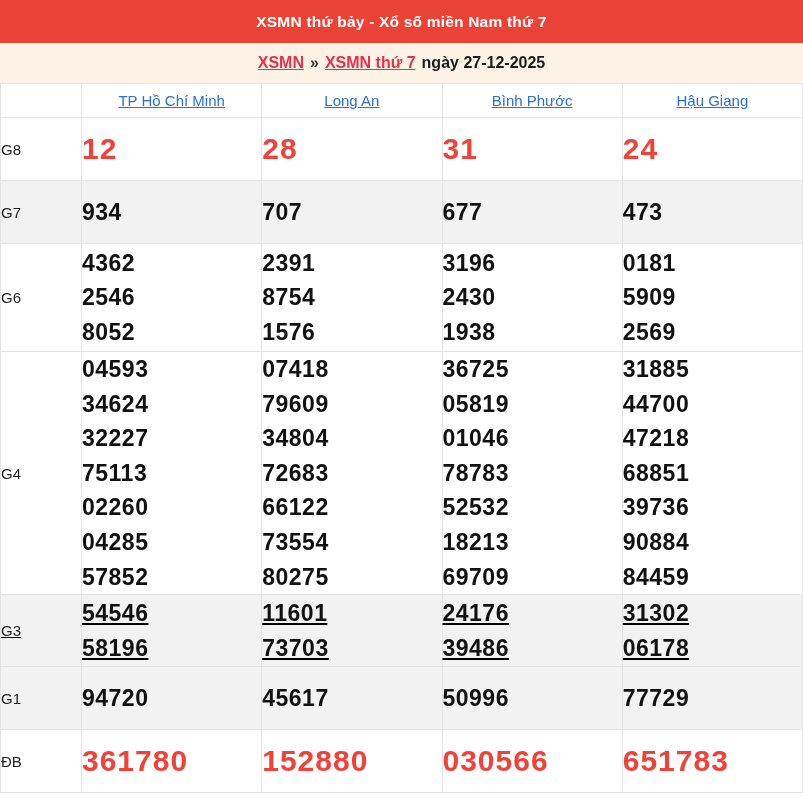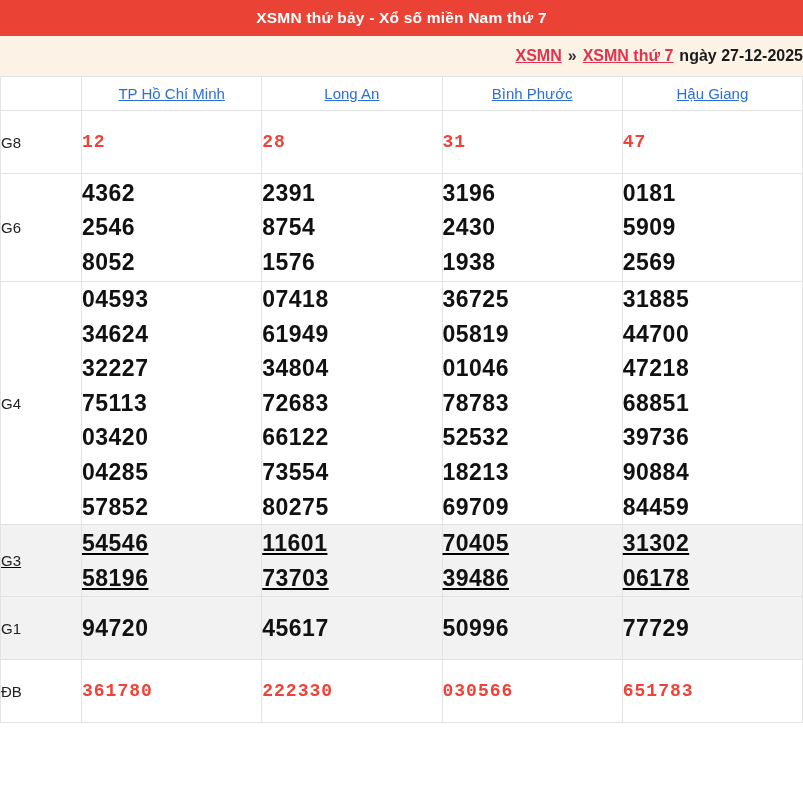--- a/index.html
+++ b/index.html
@@ -6,30 +6,30 @@
   body{
     width:803px;height:811px;overflow:hidden;
     font-family:"Liberation Sans","DejaVu Sans",sans-serif;
     -webkit-font-smoothing:antialiased;
   }
   .page{width:803px;}
 
   
   .title-bar{
     background:var(--banner-bg,#ea4335);
-    height:36px;display:flex;align-items:center;justify-content:center;
+    height:43px;display:flex;align-items:center;justify-content:center;
   }
   .title-bar h1{
     margin:0;color:#ffffff;font-size:15.5px;font-weight:bold;letter-spacing:.2px;
   }
 
   
   .breadcrumb{
     background:var(--crumb-bg,#fcf2e5);
-    height:40px;display:flex;align-items:center;justify-content:flex-end;
+    height:40px;display:flex;align-items:center;justify-content:center;
     font-size:16px;font-weight:bold;color:#1b1b1b;gap:6px;
   }
   .breadcrumb a{
     color:var(--link-red,#e4314d);text-decoration:underline;
   }
   .breadcrumb .sep{color:#333;}
 
   
   table.results{
     width:803px;border-collapse:collapse;table-layout:fixed;
@@ -47,21 +47,21 @@
   tbody tr.striped{background:#f2f2f2;}
   tbody tr{background:#ffffff;}
   td.row-label{
     font-size:15px;color:#222;font-weight:normal;
   }
   .value{
     font-weight:bold;font-size:23px;color:#111;
     line-height:34.6px;letter-spacing:.5px;
   }
   tr.highlight .value{
-    color:var(--value-red,#f04238);font-size:18px;letter-spacing:1px;font-family:Liberation Mono, monospace;
+    color:var(--value-red,#f04238);font-size:30px;letter-spacing:1px;
   }
   tr.lines-1{height:63px;}
   tr.lines-2{height:72px;text-decoration:underline;}
   tr.lines-3{height:108px;}
   tr.lines-7{height:243px;}
   a{cursor:pointer;}
 </style>
 </head>
 <body>
 
@@ -109,21 +109,36 @@
           <td>
             <div class="value">12</div>
           </td>
           <td>
             <div class="value">28</div>
           </td>
           <td>
             <div class="value">31</div>
           </td>
           <td>
-            <div class="value">47</div>
+            <div class="value">24</div>
+          </td>
+        </tr>
+        <tr class="lines-1 striped">
+          <td class="row-label">G7</td>
+          <td>
+            <div class="value">934</div>
+          </td>
+          <td>
+            <div class="value">707</div>
+          </td>
+          <td>
+            <div class="value">677</div>
+          </td>
+          <td>
+            <div class="value">473</div>
           </td>
         </tr>
         <tr class="lines-3">
           <td class="row-label">G6</td>
           <td>
             <div class="value">4362</div>
             <div class="value">2546</div>
             <div class="value">8052</div>
           </td>
           <td>
@@ -142,27 +157,27 @@
             <div class="value">2569</div>
           </td>
         </tr>
         <tr class="lines-7">
           <td class="row-label">G4</td>
           <td>
             <div class="value">04593</div>
             <div class="value">34624</div>
             <div class="value">32227</div>
             <div class="value">75113</div>
-            <div class="value">03420</div>
+            <div class="value">02260</div>
             <div class="value">04285</div>
             <div class="value">57852</div>
           </td>
           <td>
             <div class="value">07418</div>
-            <div class="value">61949</div>
+            <div class="value">79609</div>
             <div class="value">34804</div>
             <div class="value">72683</div>
             <div class="value">66122</div>
             <div class="value">73554</div>
             <div class="value">80275</div>
           </td>
           <td>
             <div class="value">36725</div>
             <div class="value">05819</div>
             <div class="value">01046</div>
@@ -185,21 +200,21 @@
           <td class="row-label">G3</td>
           <td>
             <div class="value">54546</div>
             <div class="value">58196</div>
           </td>
           <td>
             <div class="value">11601</div>
             <div class="value">73703</div>
           </td>
           <td>
-            <div class="value">70405</div>
+            <div class="value">24176</div>
             <div class="value">39486</div>
           </td>
           <td>
             <div class="value">31302</div>
             <div class="value">06178</div>
           </td>
         </tr>
         <tr class="lines-1 striped">
           <td class="row-label">G1</td>
           <td>
@@ -214,21 +229,21 @@
           <td>
             <div class="value">77729</div>
           </td>
         </tr>
         <tr class="lines-1 highlight">
           <td class="row-label">ĐB</td>
           <td>
             <div class="value">361780</div>
           </td>
           <td>
-            <div class="value">222330</div>
+            <div class="value">152880</div>
           </td>
           <td>
             <div class="value">030566</div>
           </td>
           <td>
             <div class="value">651783</div>
           </td>
         </tr>
       </tbody>
   </table>

